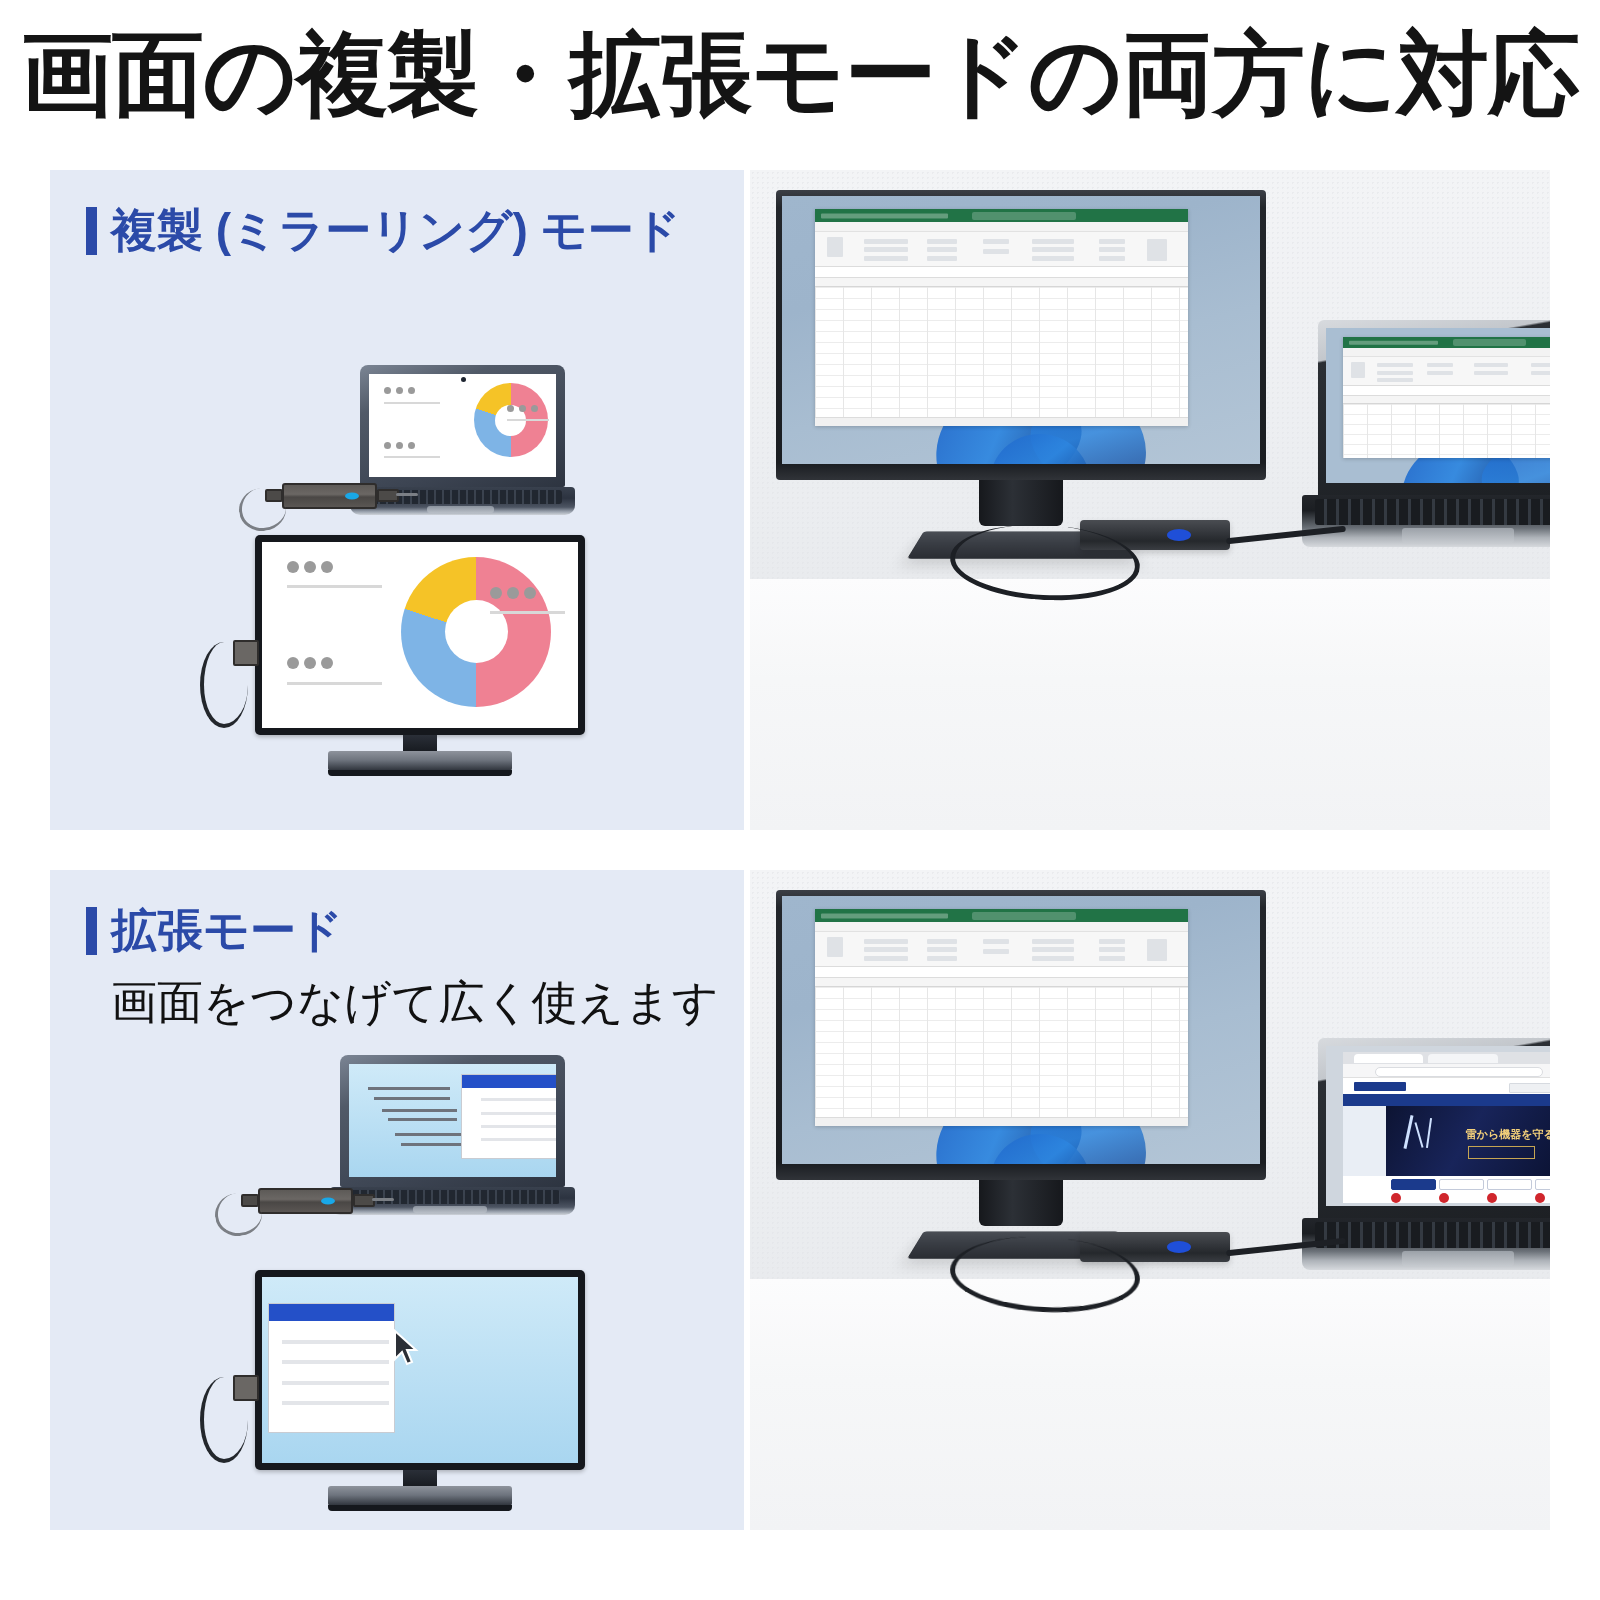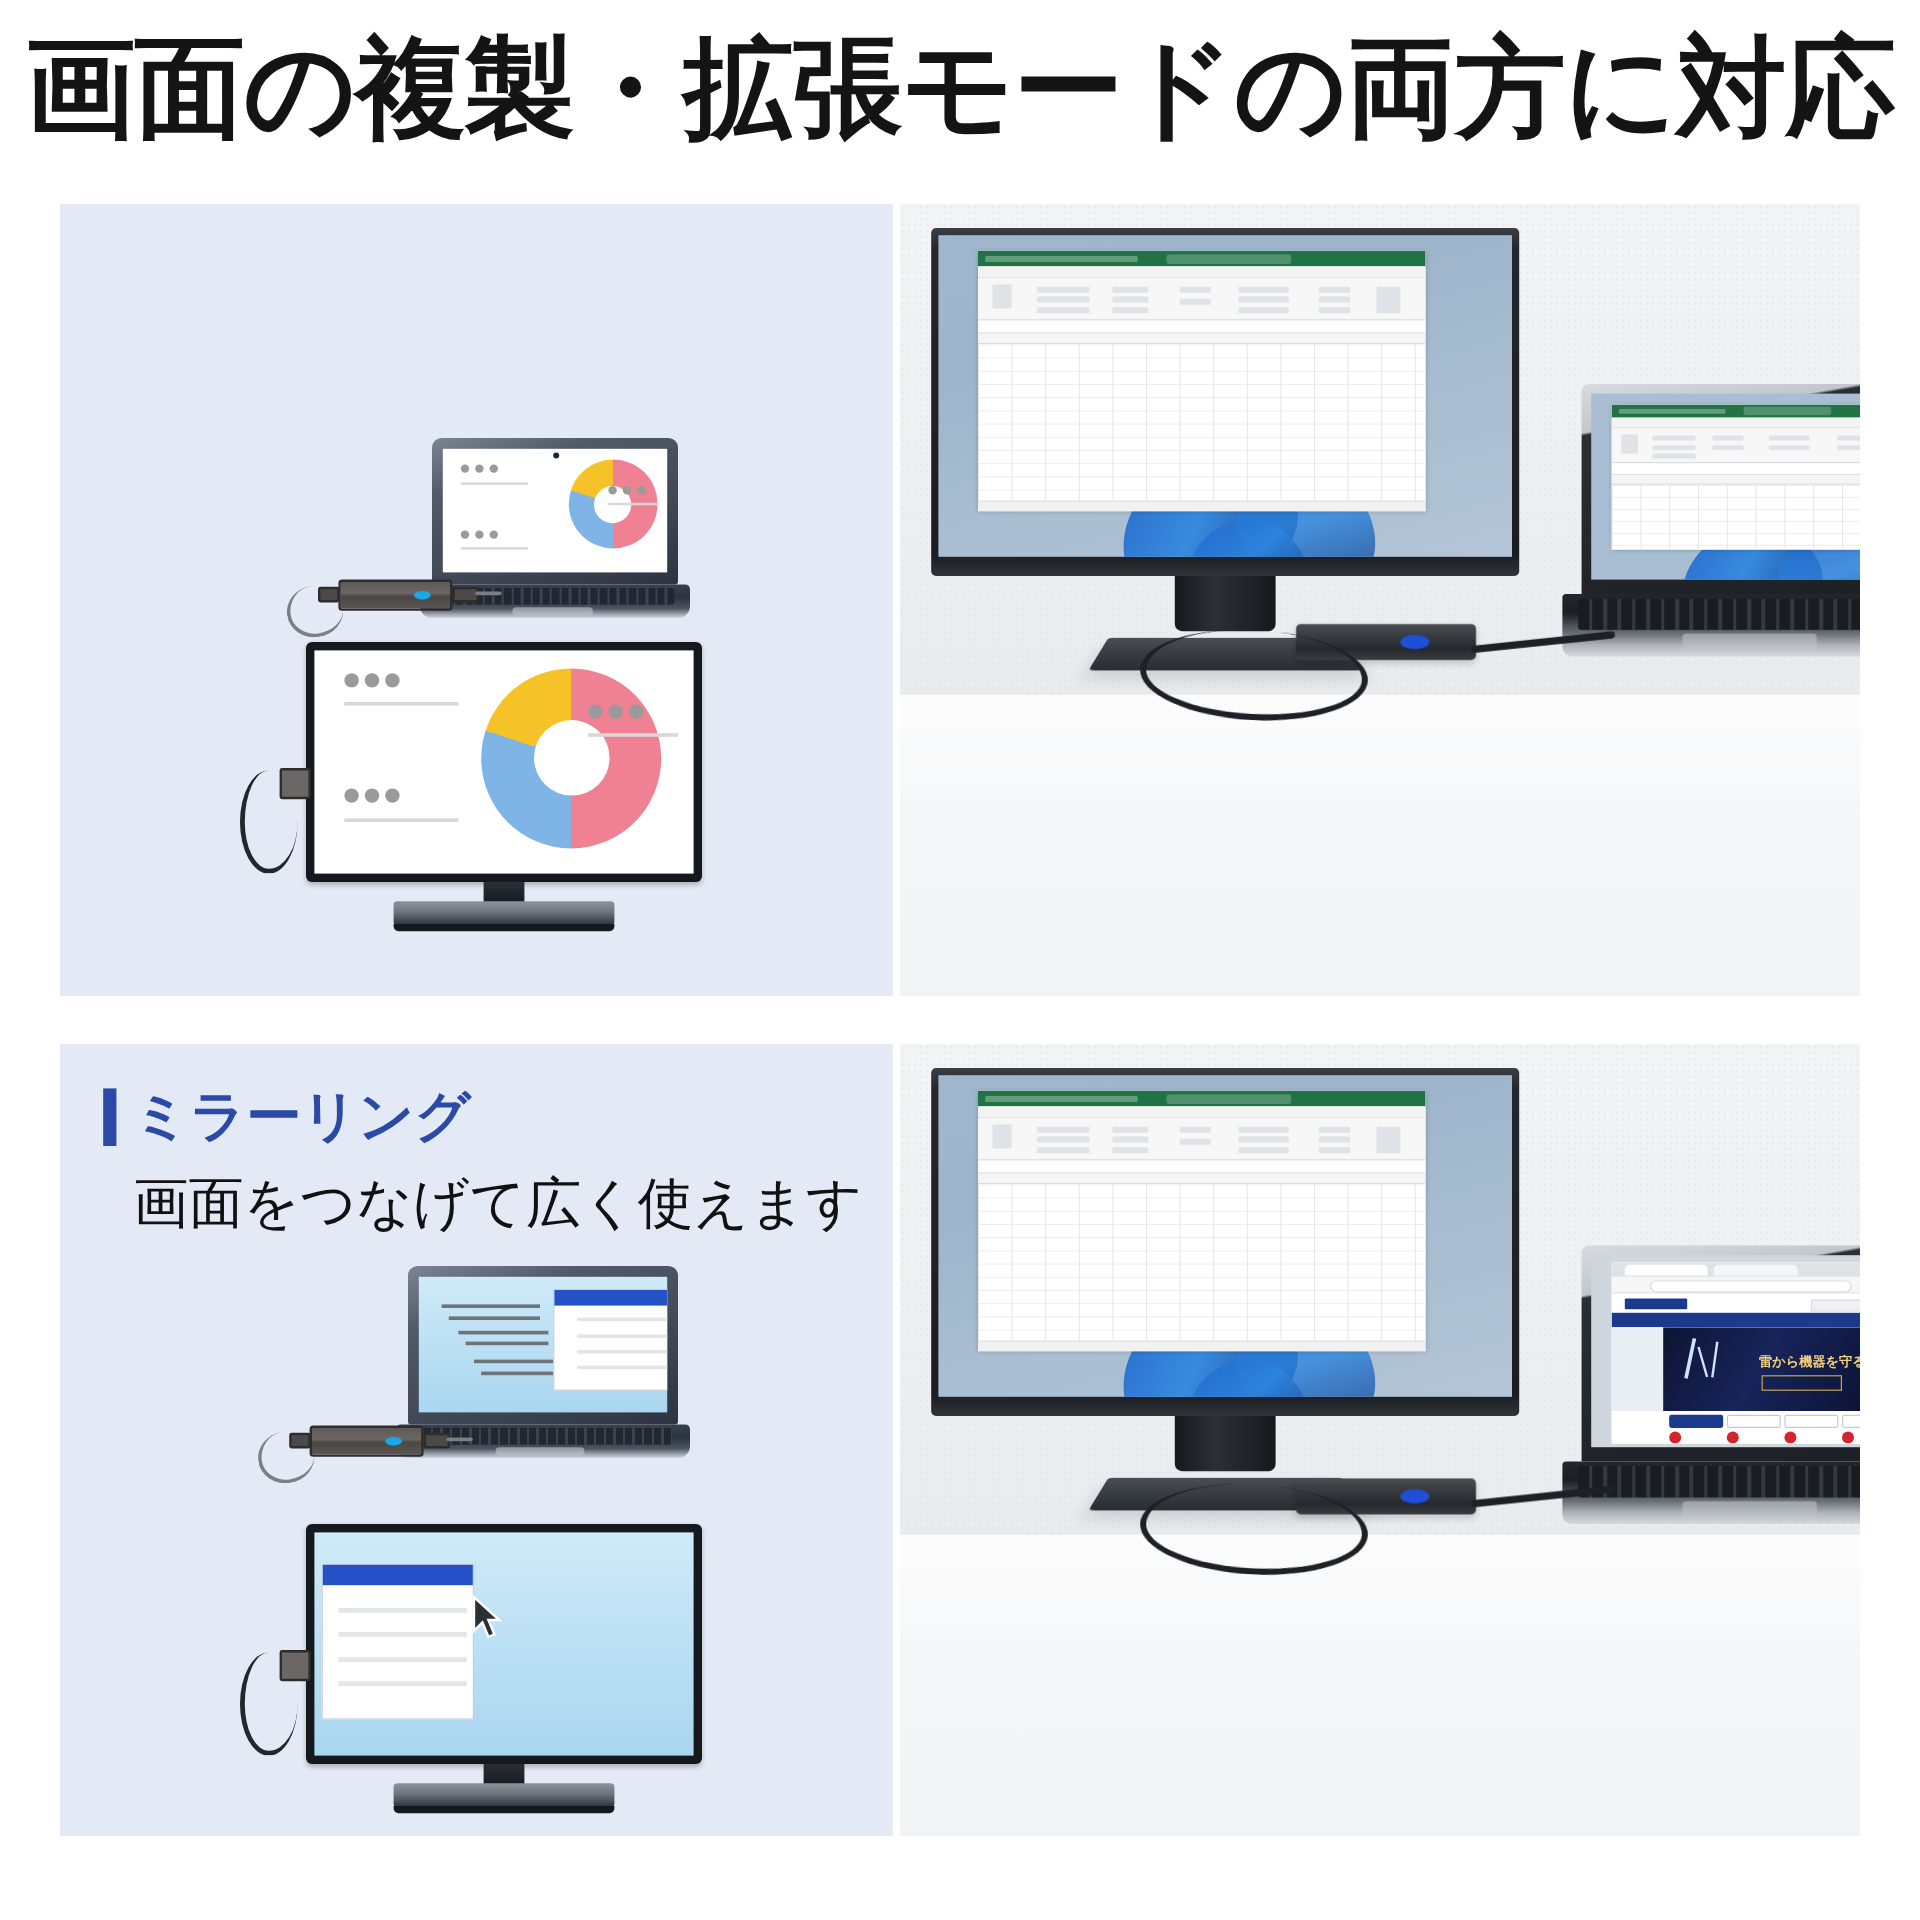--- a/index.html
+++ b/index.html
@@ -243,20 +243,24 @@
 </head>
 <body>
 
 <div class="page-title">画面の複製・拡張モードの両方に対応</div>
 
 <div class="section" id="section-mirror">
 
   <div class="illus-panel">
 
     <div class="head-wrap">
+      <div class="mode-title">
+        <span class="accent-bar"></span>
+        <span>複製 (ミラーリング) モード</span>
+      </div>
     </div>
 
     <div class="ill-laptop" style="left:300px;top:195px;width:225px;height:150px;">
       <div class="lap-lid" style="width:205px;height:122px;left:10px;">
         <div class="lap-screen">
           <div class="lap-cam"></div>
 
           <div class="donut-wrap" style="left:56%;top:9%;width:74px;height:74px;">
             <div class="donut" style="width:74px;height:74px;
               background:conic-gradient(from 0deg,#ef8193 0deg 180deg,#7eb4e6 180deg 288deg,#f5c327 288deg 360deg);"></div>
@@ -431,21 +435,21 @@
   </div>
 </div>
 
 <div class="section" id="section-extend">
 
   <div class="illus-panel">
 
     <div class="head-wrap">
       <div class="mode-title">
         <span class="accent-bar"></span>
-        <span>ミラーリング</span>
+        <span>拡張モード</span>
       </div>
       <div class="mode-sub">画面をつなげて広く使えます</div>
     </div>
 
     <div class="ill-laptop" style="left:280px;top:185px;width:245px;height:160px;">
       <div class="lap-lid" style="width:225px;height:132px;left:10px;">
         <div class="lap-screen" style="background:linear-gradient(180deg,#cfeaf8,#a9d6f0);">
           <div class="txtline" style="left:9%;top:20%;width:40%;"></div>
           <div class="txtline" style="left:12%;top:29%;width:37%;"></div>
           <div class="txtline" style="left:16%;top:40%;width:36%;"></div>

